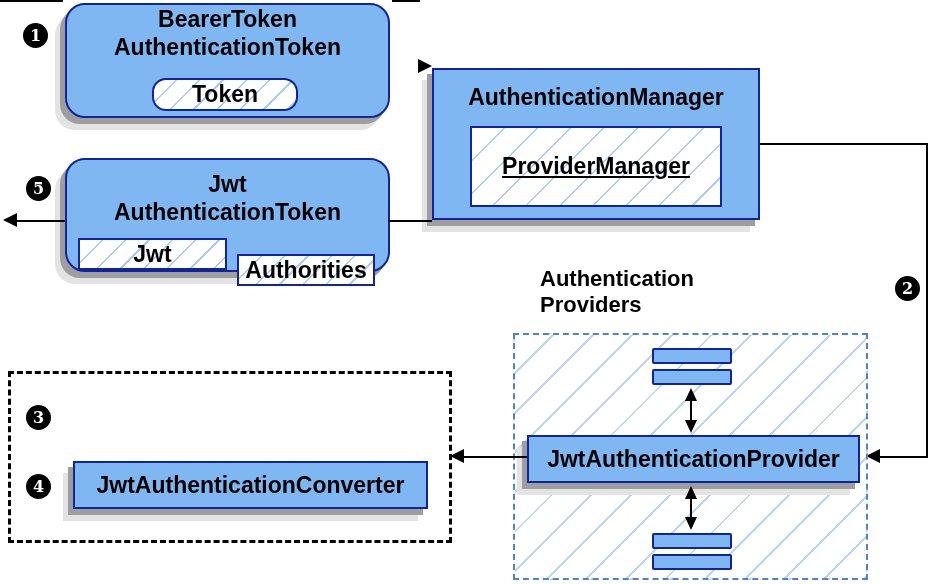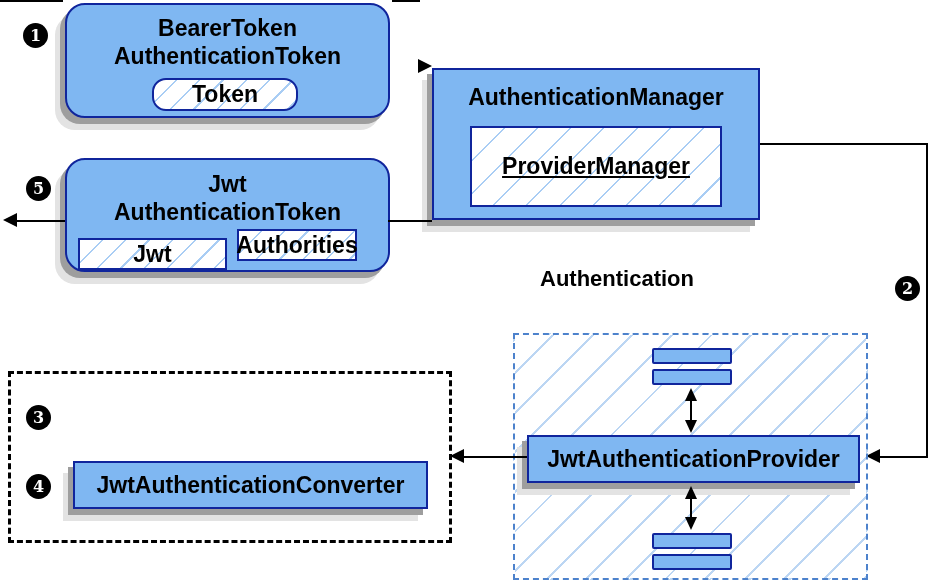--- a/index.html
+++ b/index.html
@@ -57,21 +57,21 @@
   .tri-up{border-left:6.5px solid transparent;border-right:6.5px solid transparent;border-bottom:13px solid #000;}
   .tri-down{border-left:6.5px solid transparent;border-right:6.5px solid transparent;border-top:13px solid #000;}
   .badge{
     position:absolute;width:25px;height:25px;border-radius:50%;
     background:#000;color:#fff;display:flex;align-items:center;justify-content:center;
     font-family:"DejaVu Serif",serif;font-size:16px;font-weight:bold;
   }
   .group-label{
     position:absolute;text-align:left;font-size:22px;line-height:26px;
   }
-  .title-pad-sm{padding-top:9px;}
+  .title-pad-sm{}
   .title-pad-md{padding-top:13px;}
 </style>
 </head>
 <body>
 
 <div class="canvas">
 
   <div class="hl" style="left:0;top:65;width:63px;"></div>
   <div class="badge" style="left:23px;top:23px;">
     <span>1</span>
@@ -103,34 +103,35 @@
     <span>2</span>
   </div>
 
   <div class="node rounded" style="left:65px;top:158px;width:325px;height:114px;padding-top:10px;">
     <div>Jwt</div>
     <div>AuthenticationToken</div>
   </div>
   <div class="hatch" style="left:78px;top:238px;width:149px;height:32px;">
     <span>Jwt</span>
   </div>
-  <div class="hatch" style="left:237px;top:229px;width:120px;height:32px;justify-content:center;">
+  <div class="hatch" style="left:237px;top:254px;width:138px;height:32px;justify-content:center;">
     <span>Authorities</span>
   </div>
 
   <div class="hl" style="left:388px;top:220px;width:44px;"></div>
 
   <div class="hl" style="left:16px;top:220px;width:49px;"></div>
   <div class="tri tri-left" style="left:3px;top:213px;"></div>
   <div class="badge" style="left:26px;top:176px;">
     <span>5</span>
   </div>
 
   <div class="group-label" style="left:540px;top:266px;width:300px;">
     <div>Authentication</div>
+    <div>Providers</div>
   </div>
   <div class="providers-box" style="left:513px;top:333px;width:355px;height:247px;"></div>
 
   <div class="stack-bar" style="left:652px;top:348px;"></div>
   <div class="stack-bar" style="left:652px;top:369px;"></div>
 
   <div class="tri tri-up" style="left:685px;top:388px;"></div>
   <div class="vl" style="left:690px;top:399px;height:23px;"></div>
   <div class="tri tri-down" style="left:685px;top:420px;"></div>
 

